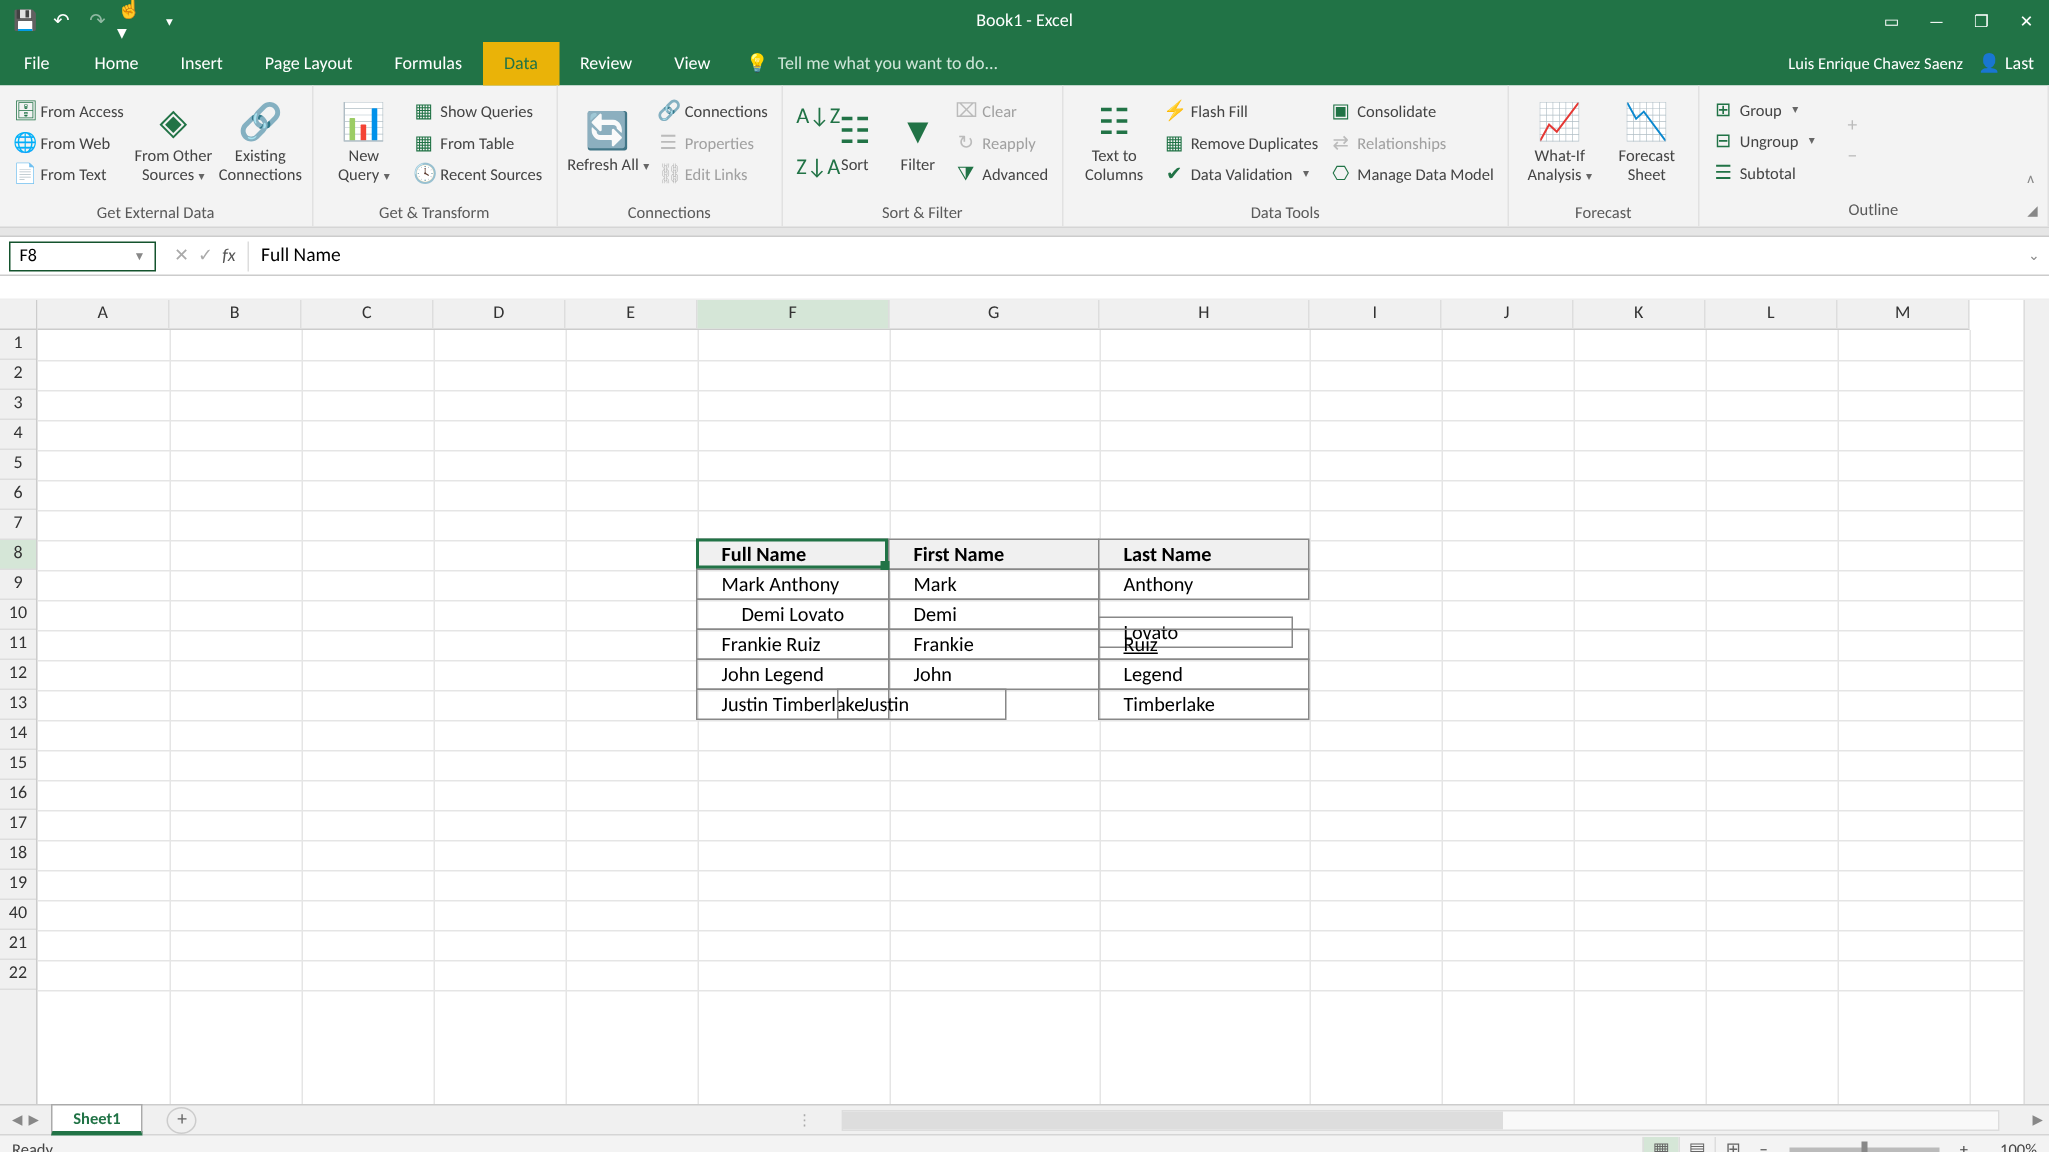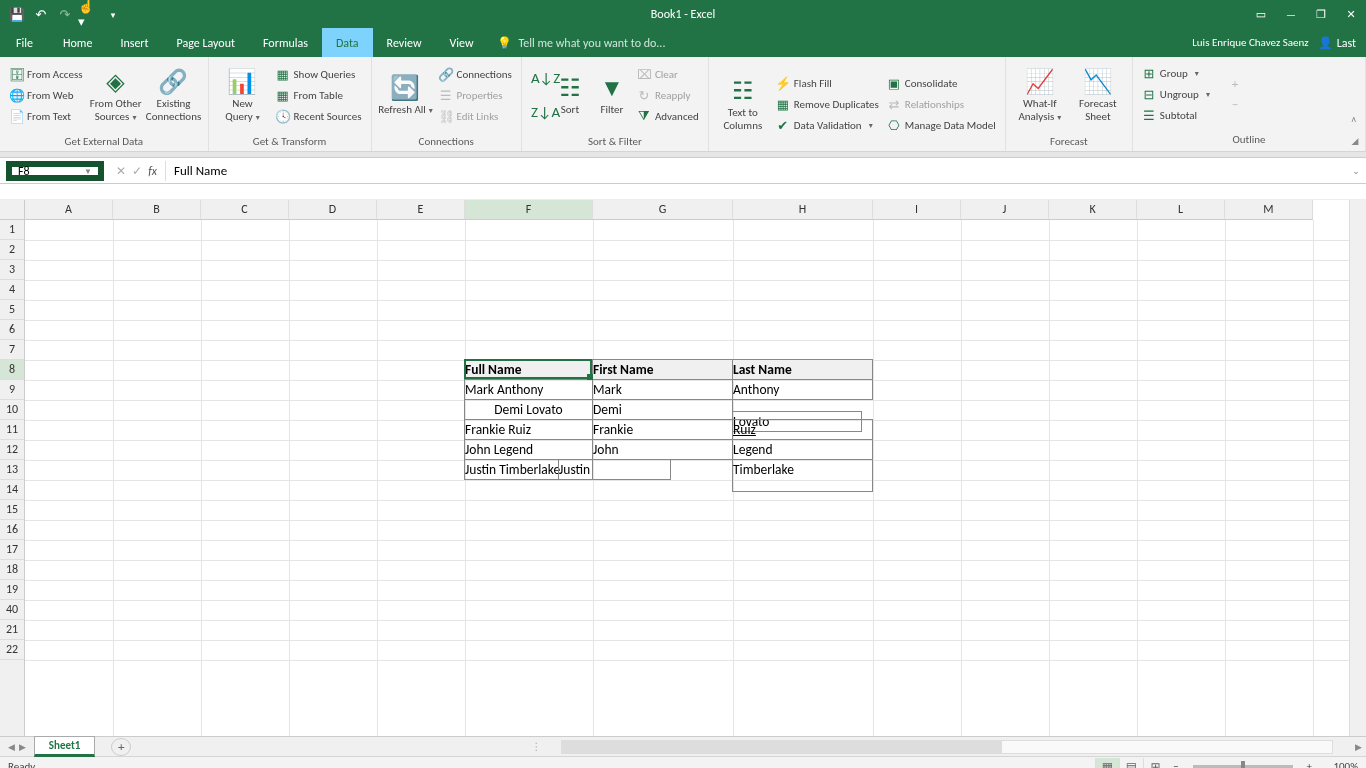--- a/index.html
+++ b/index.html
@@ -11,61 +11,61 @@
 .qat-btn { width: 22px; height: 22px; display: flex; align-items: center; justify-content: center; color: #fff; font-size: 13px; }
 .title-spacer { flex: 1; }
 .title-text { position: absolute; left: 50%; transform: translateX(-50%); font-size: 12px; }
 .win-controls { display: flex; align-items: center; gap: 0; }
 .win-btn { width: 30px; height: 22px; display: flex; align-items: center; justify-content: center; font-size: 11px; }
 
 
 .tabs-row { height: 29px; background: #217346; display: flex; align-items: stretch; color: #fff; font-size: 12px; }
 .tab { padding: 0 14px; display: flex; align-items: center; cursor: pointer; }
 .tab.file { padding: 0 16px; }
-.tab.active { background: #7dd3fc; color: #217346; }
+.tab.active { background: #eab308; color: #217346; }
 .tellme { display: flex; align-items: center; padding-left: 10px; color: #cfe6d9; font-size: 12px; }
 .user-area { margin-left: auto; display: flex; align-items: center; gap: 10px; padding-right: 10px; }
 
 
 .ribbon { height: 95px; background: #f3f3f3; border-bottom: 1px solid #d5d5d5; display: flex; align-items: stretch; font-size: 11px; color: #444; }
 .group { display: flex; flex-direction: column; border-right: 1px solid #e1e1e1; }
 .group-body { flex: 1; display: flex; align-items: center; padding: 3px 6px; gap: 2px; }
 .group-label { text-align: center; font-size: 11px; color: #5a5a5a; padding: 2px 0 3px; }
 .big-btn { display: flex; flex-direction: column; align-items: center; justify-content: center; width: 56px; height: 66px; gap: 2px; }
 .big-btn .ic { font-size: 24px; color: #217346; }
 .big-btn .lbl { font-size: 11px; text-align: center; line-height: 1.1; }
 .small-btn { display: flex; align-items: center; gap: 4px; height: 20px; padding: 0 3px; white-space: nowrap; }
 .small-btn .ic { width: 14px; font-size: 13px; color: #217346; text-align: center; }
 .small-btn.disabled { color: #a0a0a0; }
 .small-btn.disabled .ic { color: #bbb; }
 .col { display: flex; flex-direction: column; gap: 1px; }
 .dialog-launcher { width: 14px; height: 14px; align-self: flex-end; margin: -14px 3px 2px 0; font-size: 9px; color: #888; text-align: center; }
 
 
 .fbar { height: 26px; background: #fff; border-bottom: 1px solid #ccc; display: flex; align-items: center; font-size: 12px; }
-.name-box { width: 98px; height: 20px; border: 6px solid #14532d; margin: 0 4px 0 6px; display: flex; align-items: center; padding: 0 6px; font-size: 12px; justify-content: space-between; }
+.name-box { width: 98px; height: 20px; border: 1px solid #14532d; margin: 0 4px 0 6px; display: flex; align-items: center; padding: 0 6px; font-size: 12px; justify-content: space-between; }
 .name-box .dd { font-size: 8px; color: #888; }
 .fbar-btns { display: flex; align-items: center; gap: 6px; padding: 0 8px; color: #aaa; border-right: 1px solid #ddd; height: 20px; }
 .fx { font-style: italic; color: #555; }
 .formula-input { flex: 1; padding: 0 8px; font-family: Calibri; font-size: 13px; }
 .fbar-expand { width: 20px; text-align: center; color: #888; font-size: 9px; }
 
 
 .sheet-area { height: 536px; display: flex; background: #fff; position: relative; }
 .corner { width: 25px; height: 20px; background: #f0f0f0; border-right: 1px solid #ccc; border-bottom: 1px solid #ccc; }
 .col-headers { display: flex; height: 20px; background: #f0f0f0; border-bottom: 1px solid #ccc; }
 .col-h { border-right: 1px solid #ddd; text-align: center; font-size: 12px; color: #333; line-height: 19px; }
 .col-h.active { background: #d5e6d7; }
 .row-headers { width: 25px; background: #f0f0f0; border-right: 1px solid #ccc; }
 .row-h { height: 20px; border-bottom: 1px solid #ddd; text-align: center; font-size: 12px; color: #333; line-height: 19px; }
 .row-h.active { background: #d5e6d7; }
 .grid { position: relative; }
 .gl-v { position: absolute; top: 0; bottom: 0; width: 0; border-right: 1px solid #e5e5e5; }
 .gl-h { position: absolute; left: 0; right: 0; height: 0; border-bottom: 1px solid #e5e5e5; }
-.cell { position: absolute; font-family: Calibri; font-size: 13.5px; padding: 0 0; line-height: 19px; overflow: hidden; white-space: nowrap; }
+.cell { position: absolute; font-family: Calibri; font-size: 13.5px; padding: 0 16px; line-height: 19px; overflow: hidden; white-space: nowrap; }
 .hdr-cell { background: #f0f0f0; font-weight: bold; border: 1px solid #888; }
 .data-cell { border: 1px solid #888; }
 .active-cell { position: absolute; border: 2px solid #217346; pointer-events: none; z-index: 5; }
 .active-cell::after { content: ''; position: absolute; right: -3px; bottom: -3px; width: 6px; height: 6px; background: #217346; }
 .vscroll { width: 17px; background: #f0f0f0; border-left: 1px solid #ddd; }
 
 
 .sheet-tabs { height: 20px; border-top: 1px solid #ccc; background: #f0f0f0; display: flex; align-items: center; font-size: 11px; }
 .nav-arrows { display: flex; gap: 4px; padding: 0 8px; color: #888; font-size: 9px; }
 .sheet-tab { border: 1px solid #aaa; border-bottom: 3px solid #217346; background: #fff; padding: 2px 14px; font-weight: bold; color: #217346; margin-top: -1px; }
@@ -268,20 +268,21 @@
         <div class="small-btn disabled">
             <span class="ic">⇄</span>
             <span>Relationships</span>
           </div>
         <div class="small-btn">
             <span class="ic">⎔</span>
             <span>Manage Data Model</span>
           </div>
       </div>
     </div>
+    <div class="group-label">Data Tools</div>
   </div>
 
   <div class="group">
     <div class="group-body">
       <div class="big-btn">
           <span class="ic">📈</span>
           <span class="lbl"><span>What-If Analysis</span><span class="dropdown-caret">▾</span></span>
         </div>
       <div class="big-btn">
           <span class="ic">📉</span>
@@ -436,21 +437,21 @@
           <div class="cell data-cell" style="left: 567px; top: 179px; width: 141px; height: 21px;">Demi</div>
           <div class="cell data-cell" style="left: 707px; top: 191px; width: 130px; height: 21px;">Lovato</div>
           <div class="cell data-cell" style="left: 439px; top: 199px; width: 129px; height: 21px;">Frankie Ruiz</div>
           <div class="cell data-cell" style="left: 567px; top: 199px; width: 141px; height: 21px;">Frankie</div>
           <div class="cell data-cell" style="left: 707px; top: 199px; width: 141px; height: 21px; text-decoration: underline;">Ruiz</div>
           <div class="cell data-cell" style="left: 439px; top: 219px; width: 129px; height: 21px;">John Legend</div>
           <div class="cell data-cell" style="left: 567px; top: 219px; width: 141px; height: 21px;">John</div>
           <div class="cell data-cell" style="left: 707px; top: 219px; width: 141px; height: 21px;">Legend</div>
           <div class="cell data-cell" style="left: 439px; top: 239px; width: 129px; height: 21px;">Justin Timberlake</div>
           <div class="cell data-cell" style="left: 533px; top: 239px; width: 113px; height: 21px;">Justin</div>
-          <div class="cell data-cell" style="left: 707px; top: 239px; width: 141px; height: 33px;">Timberlake</div>
+          <div class="cell data-cell" style="left: 707px; top: 239px; width: 141px; height: 21px;">Timberlake</div>
           <div class="active-cell" style="left: 439px; top: 139px; width: 128px; height: 20px;"></div>
         </div>
     </div>
   </div>
   <div class="vscroll"></div>
 </div>
 
 <div class="sheet-tabs">
   <div class="nav-arrows">
     <span>◀</span>

